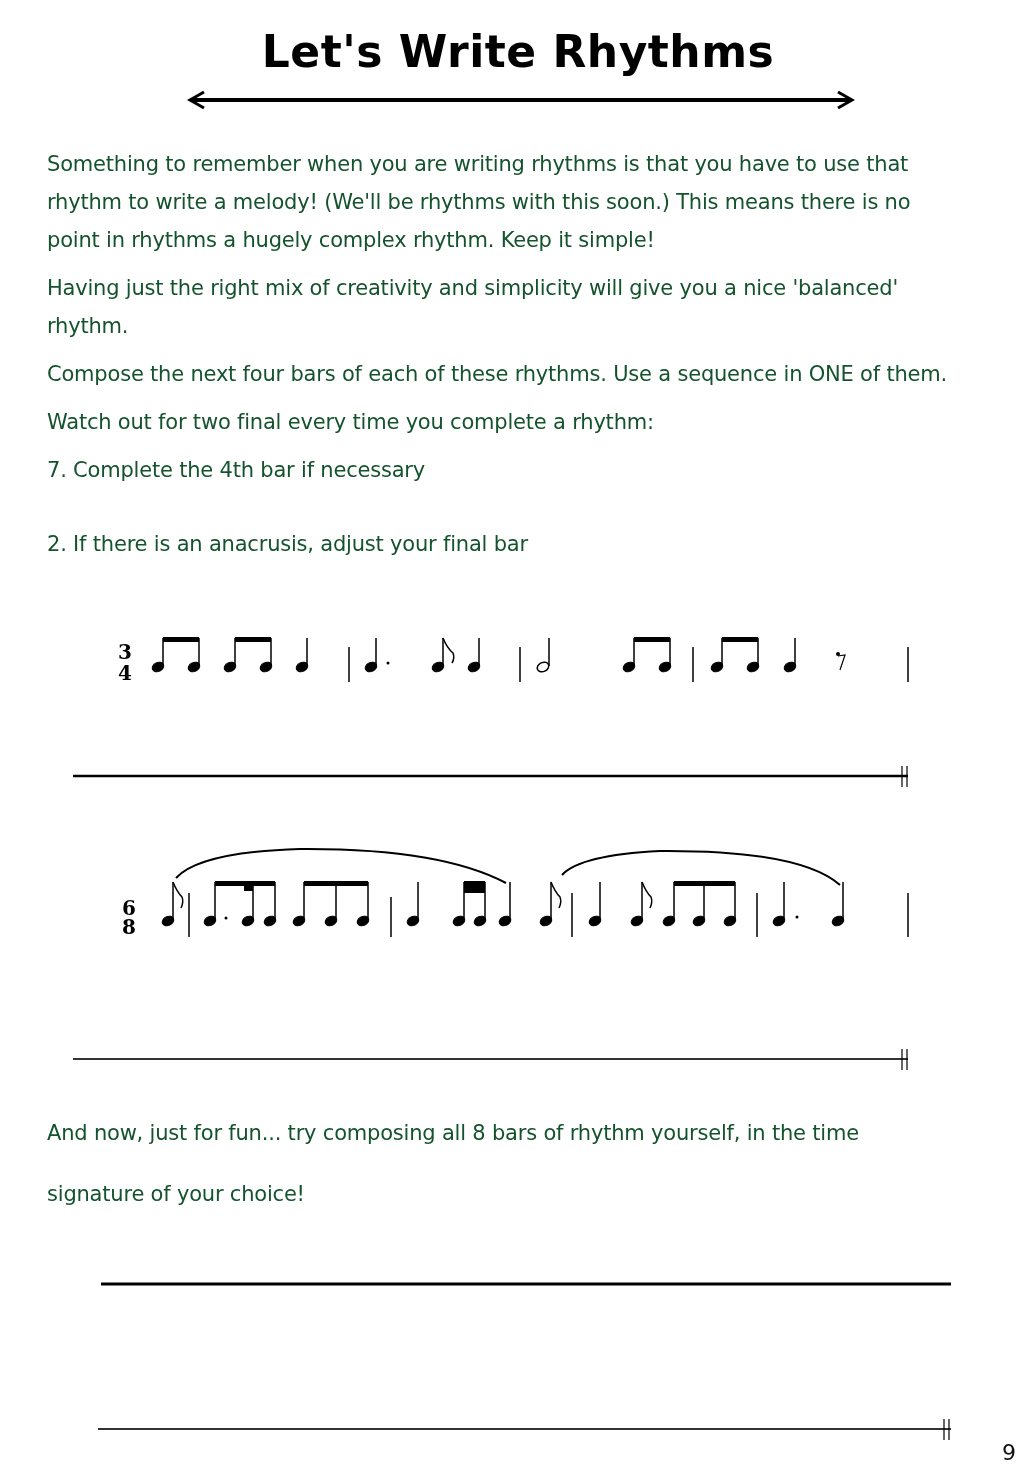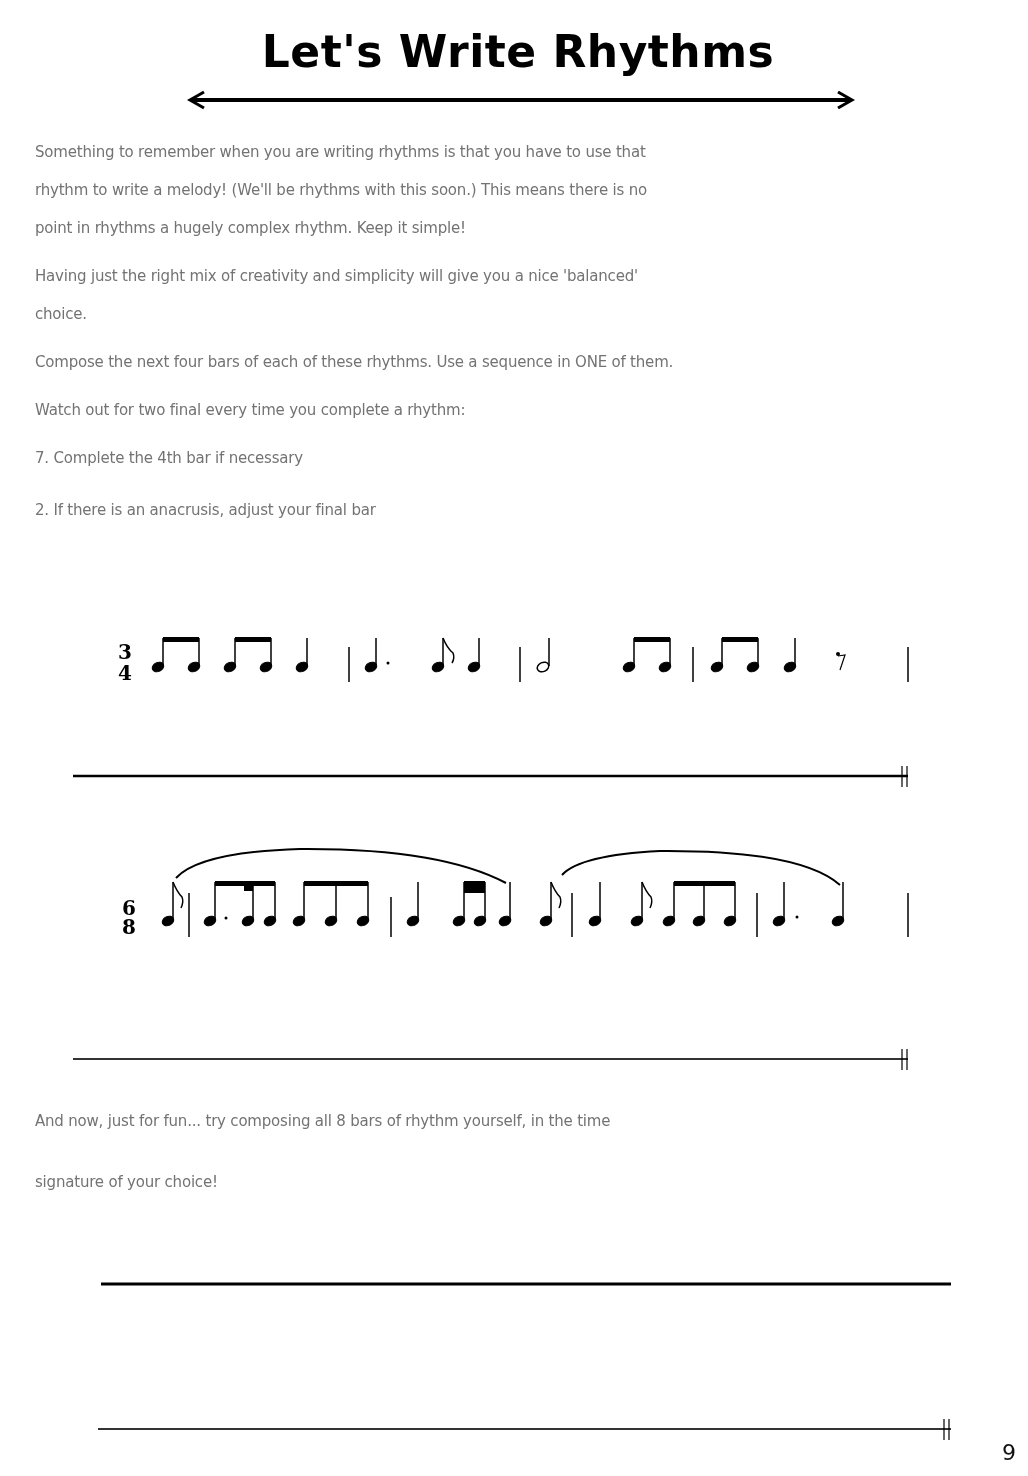--- a/index.html
+++ b/index.html
@@ -2,46 +2,46 @@
 <html><head>
 <meta charset="utf-8">
 <style>
   html, body { margin: 0; padding: 0; background: #ffffff; }
   body { width: 1028px; height: 1476px; position: relative; overflow: hidden;
          font-family: "DejaVu Sans", sans-serif; color: #111; }
   .title { position: absolute; left: 0; top: 26px; width: 1036px; text-align: center;
            font-family: "DejaVu Sans", sans-serif; font-weight: bold; font-size: 44px;
            letter-spacing: 0.5px; color: #000; }
   .title-arrow { position: absolute; left: 186px; top: 88px; }
-  .para { position: absolute; left: 35px; width: 980px; font-size: 15px; line-height: 38px;
-          color: #737373; margin: 0; letter-spacing: -0.2px; }
+  .para { position: absolute; left: 35px; width: 980px; font-size: 21px; line-height: 38px;
+          color: #14532d; margin: 12px; letter-spacing: -0.2px; }
   .score { position: absolute; left: 0; }
   .line-svg { position: absolute; left: 0; }
   .page-number { position: absolute; left: 1002px; top: 1440px; font-size: 22px; color: #111; }
 </style>
 </head>
 <body>
 
 <div class="title">Let's Write Rhythms</div>
 
 <svg class="title-arrow" width="670" height="24" viewBox="0 0 670 24">
   <line x1="6" y1="12" x2="664" y2="12" stroke="#000" stroke-width="4"></line>
   <polyline points="18,4 4,12 18,20" fill="none" stroke="#000" stroke-width="3"></polyline>
   <polyline points="652,4 666,12 652,20" fill="none" stroke="#000" stroke-width="3"></polyline>
 </svg>
 
 <p class="para" style="top:133px">Something to remember when you are writing rhythms is that you have to use that</p>
 <p class="para" style="top:171px">rhythm to write a melody! (We'll be rhythms with this soon.) This means there is no</p>
 <p class="para" style="top:209px">point in rhythms a hugely complex rhythm. Keep it simple!</p>
 <p class="para" style="top:257px">Having just the right mix of creativity and simplicity will give you a nice 'balanced'</p>
-<p class="para" style="top:295px">choice.</p>
+<p class="para" style="top:295px">rhythm.</p>
 <p class="para" style="top:343px">Compose the next four bars of each of these rhythms. Use a sequence in ONE of them.</p>
 <p class="para" style="top:391px">Watch out for two final every time you complete a rhythm:</p>
 <p class="para" style="top:439px">7. Complete the 4th bar if necessary</p>
-<p class="para" style="top:491px">2. If there is an anacrusis, adjust your final bar</p>
+<p class="para" style="top:513px">2. If there is an anacrusis, adjust your final bar</p>
 
 <svg class="score" style="top:620px" width="1028" height="80" viewBox="0 620 1028 80">
   <g font-family="DejaVu Serif, serif" font-weight="bold" font-size="20" fill="#000">
     <text x="118" y="659">3</text>
     <text x="118" y="680">4</text>
   </g>
   <g fill="#000" stroke="#000">
 
     <ellipse cx="158" cy="667" rx="6" ry="4.5" transform="rotate(-25 158 667)"></ellipse>
     <ellipse cx="194" cy="667" rx="6" ry="4.5" transform="rotate(-25 194 667)"></ellipse>

